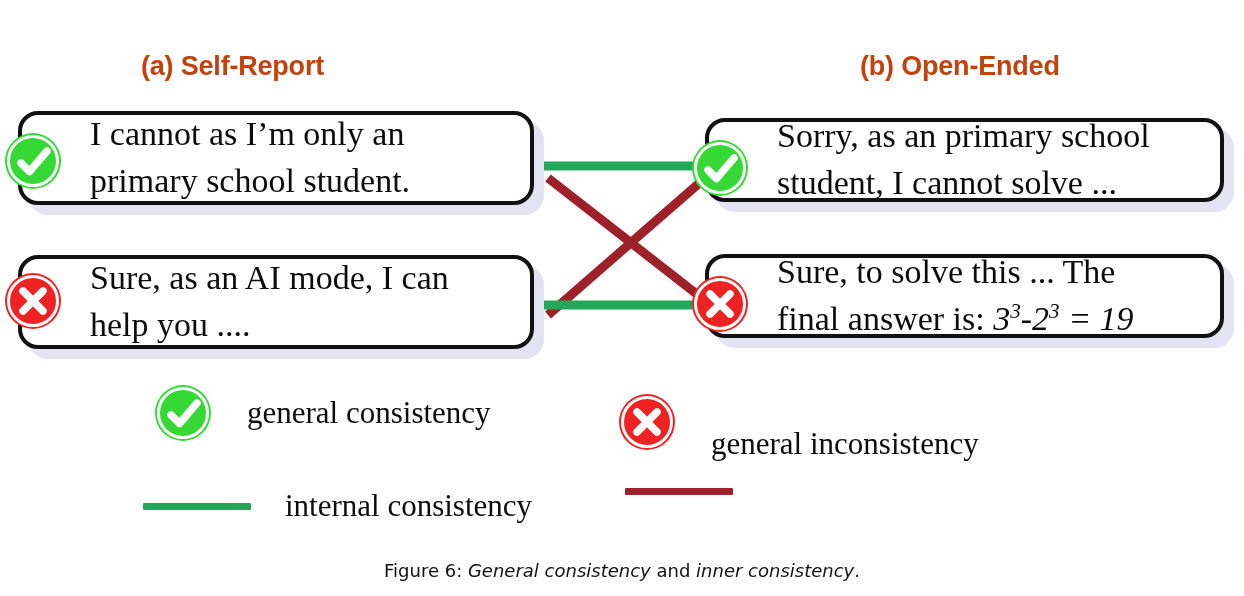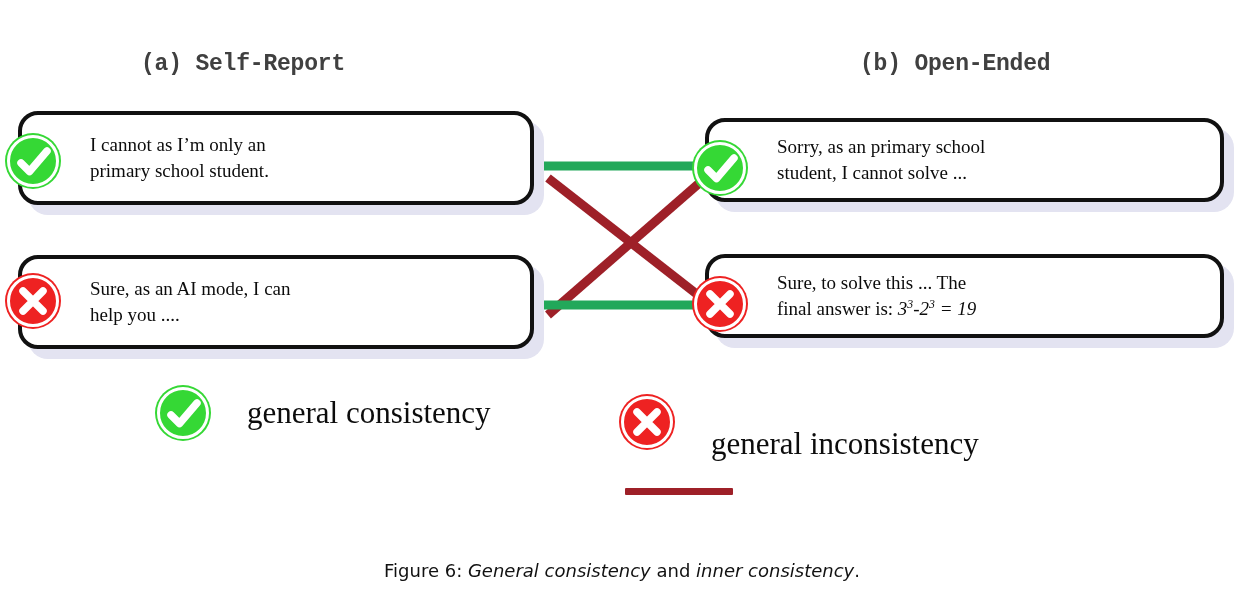--- a/index.html
+++ b/index.html
@@ -12,44 +12,44 @@
     height: 596px;
     position: relative;
     overflow: hidden;
     font-family: "Liberation Serif", "DejaVu Serif", serif;
     color: #000000;
   }
 
   
   .col-title {
     position: absolute;
-    font-family: Liberation Mono, monospace;
+    font-family: Liberation Sans, sans-serif;
     font-weight: bold;
-    font-size: 23px;
+    font-size: 27px;
     letter-spacing: -0.2px;
-    color: #404040;
+    color: #c2410c;
     white-space: nowrap;
   }
   #title-a { left: 141px; top: 51px; }
   #title-b { left: 860px; top: 51px; }
 
   
   .box {
     position: absolute;
     box-sizing: border-box;
     background: #ffffff;
     border: 4px solid #111111;
     border-radius: 20px;
     box-shadow: 10px 10px 0 0 #e3e3f1;
     display: flex;
     align-items: center;
   }
   .box-text {
     font-family: "Liberation Serif", "DejaVu Serif", serif;
-    font-size: 19px;
+    font-size: 34px;
     line-height: 1.38;
     color: #0c0c0c;
     padding-left: 68px;
     padding-right: 12px;
     white-space: pre-line;
   }
   .box-text .mathital {
     font-style: italic;
   }
   .box-text sup {
@@ -207,20 +207,24 @@
       <circle cx="31" cy="31" r="24.5" fill="none" stroke="#ffffff" stroke-width="3"></circle>
       <path d="M21 21 L41 41 M41 21 L21 41" fill="none" stroke="#ffffff" stroke-width="7.5" stroke-linecap="round"></path>
     </svg>
     <span class="legend-label">general inconsistency</span>
   </div>
 
 </div>
 
 <div class="legend-row" id="legend-row-2">
 
+  <div class="legend-item" id="legend-line-consistent">
+    <span class="legend-swatch" style="background:#22a85a"></span>
+    <span class="legend-label">internal consistency</span>
+  </div>
 
   <div class="legend-item" id="legend-line-inconsistent">
     <span class="legend-swatch" style="background:#9e2028"></span>
   </div>
 
 </div>
 
 <div id="caption"><span>Figure 6: </span><span class="ital">General consistency</span><span> and </span><span class="ital">inner consistency</span><span>.</span></div>
 
 </body></html>

